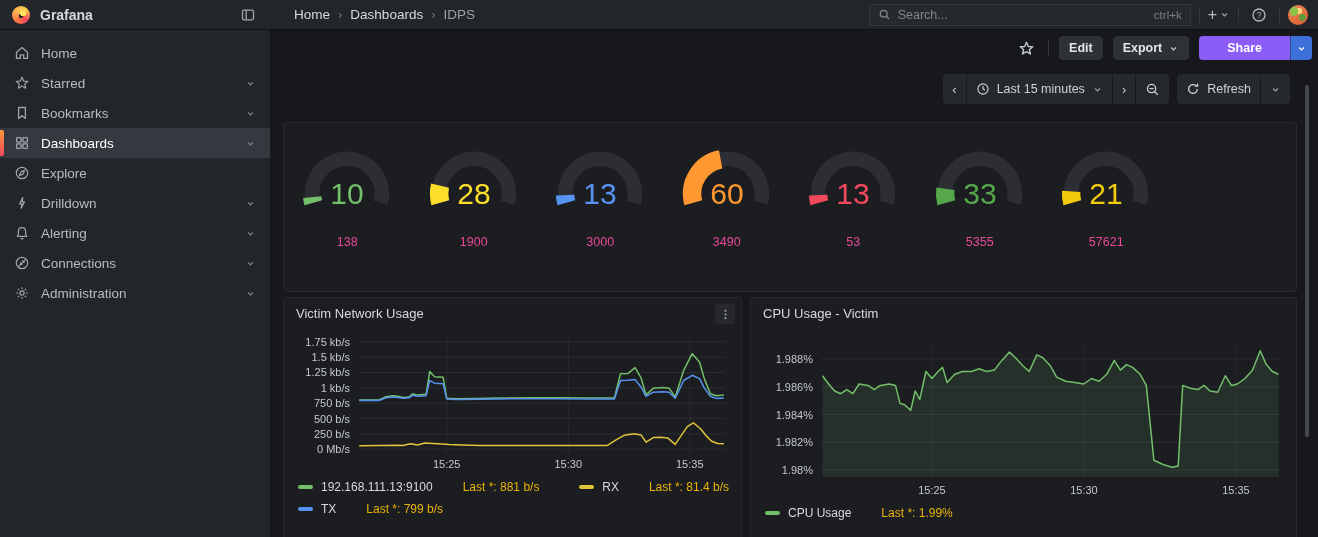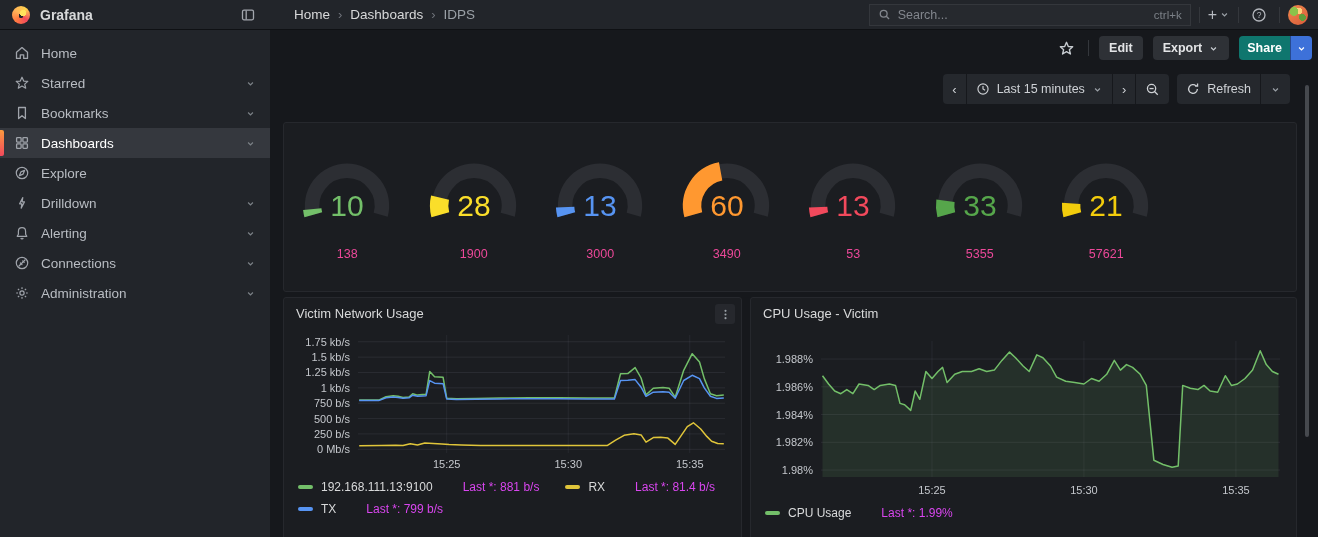--- a/index.html
+++ b/index.html
@@ -67,21 +67,21 @@
   }
   .side-icon { width:16px; height:16px; display:flex; align-items:center; justify-content:center; color:#a0a4ab; }
   .side-chev { color:#7b8086; display:flex; }
   
   .main { position:absolute; top:30px; left:270px; right:0; bottom:0; background:#16181c; }
   .subheader { height:36px; display:flex; align-items:center; justify-content:flex-end; gap:10px; padding-right:6px; }
   .btn {
     height:24px; padding:0 10px; background:#2e3136; border-radius:4px;
     display:flex; align-items:center; gap:6px; color:#e3e4e6; font-size:12.5px; font-weight:700; cursor:pointer;
   }
-  .btn-primary { background:#0f766e; color:#fff; padding:0 8px; border-radius:4px 0 0 4px; }
+  .btn-primary { background:#8b5cf6; color:#fff; padding:0 28px; border-radius:4px 0 0 4px; }
   .share-group { display:flex; align-items:stretch; }
   .share-caret {
     width:22px; background:#3d71d9; border-left:1px solid rgba(0,0,0,.35);
     border-radius:0 4px 4px 0; display:flex; align-items:center; justify-content:center; color:#fff; cursor:pointer;
   }
   .timebar { height:46px; display:flex; align-items:center; justify-content:flex-end; padding-right:28px; gap:8px; }
   .tgroup { display:flex; gap:1px; }
   .tbtn {
     height:30px; background:#25282d; display:flex; align-items:center; gap:7px;
     padding:0 9px; color:#cfd2d6; font-size:12.5px; font-weight:500; cursor:pointer;
@@ -89,38 +89,38 @@
   .tgroup .tbtn:first-child { border-radius:4px 0 0 4px; }
   .tgroup .tbtn:last-child { border-radius:0 4px 4px 0; }
   .arrow-glyph { font-size:13px; color:#cfd2d6; }
   
   .panel {
     position:absolute; background:#1b1d21; border:1px solid #26282d; border-radius:3px;
   }
   .panel-title {
     font-size:13px; font-weight:500; color:#d8d9da; padding:8px 12px 4px 12px;
   }
-  .gauges-panel { left:13px; top:92px; width:1014px; height:170px; display:flex; align-items:flex-start; padding-top:26px; }
+  .gauges-panel { left:13px; top:92px; width:1014px; height:170px; display:flex; align-items:flex-start; padding-top:14px; }
   .gauge-cell { width:12.5%; display:flex; flex-direction:column; align-items:center; }
   .gauge-label { font-size:12.5px; color:#ec4899; margin-top:2px; }
   .net-panel { left:13px; top:267px; width:459px; height:286px; }
   .cpu-panel { left:480px; top:267px; width:547px; height:286px; }
   .kebab {
     position:absolute; top:6px; right:6px; width:20px; height:20px;
     display:flex; align-items:center; justify-content:center; color:#9aa0a6;
     background:#26282d; border-radius:3px; cursor:pointer;
   }
   .chart-wrap { padding:2px 10px 0 10px; }
   .axis-text { fill:#c4c7cc; font-size:11px; font-family:"Liberation Sans",sans-serif; }
   .legend { padding:4px 12px 0 14px; display:flex; flex-direction:column; gap:8px; }
-  .legend-row { display:flex; gap:26px; }
+  .legend-row { display:flex; gap:26px;justify-content:space-between; }
   .legend-item { display:flex; align-items:center; gap:8px; font-size:12px; cursor:pointer; }
   .legend-swatch { width:15px; height:4px; border-radius:2px; }
   .legend-name { color:#d8d9da; }
-  .legend-val { color:#d946ef;padding-left:22px; }
+  .legend-val { color:#eab308;padding-left:22px; }
   
   .scroll-thumb {
     position:absolute; right:9px; top:85px; width:4px; height:352px;
     background:#46494e; border-radius:2px; z-index:9; cursor:pointer;
   }
 </style>
 </head>
 <body>
 
 <div class="topbar">

